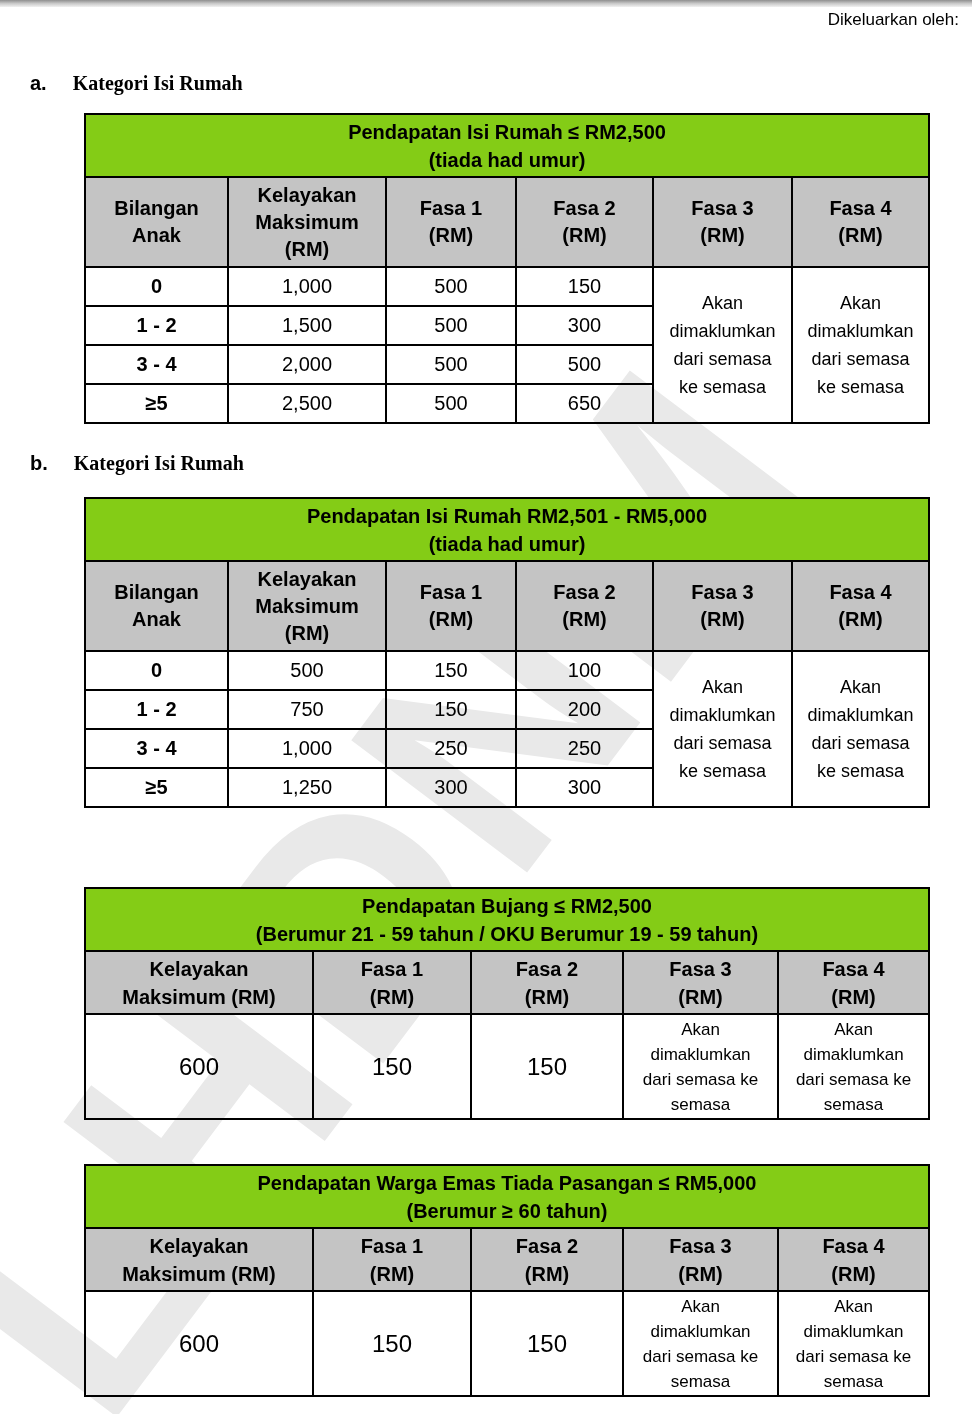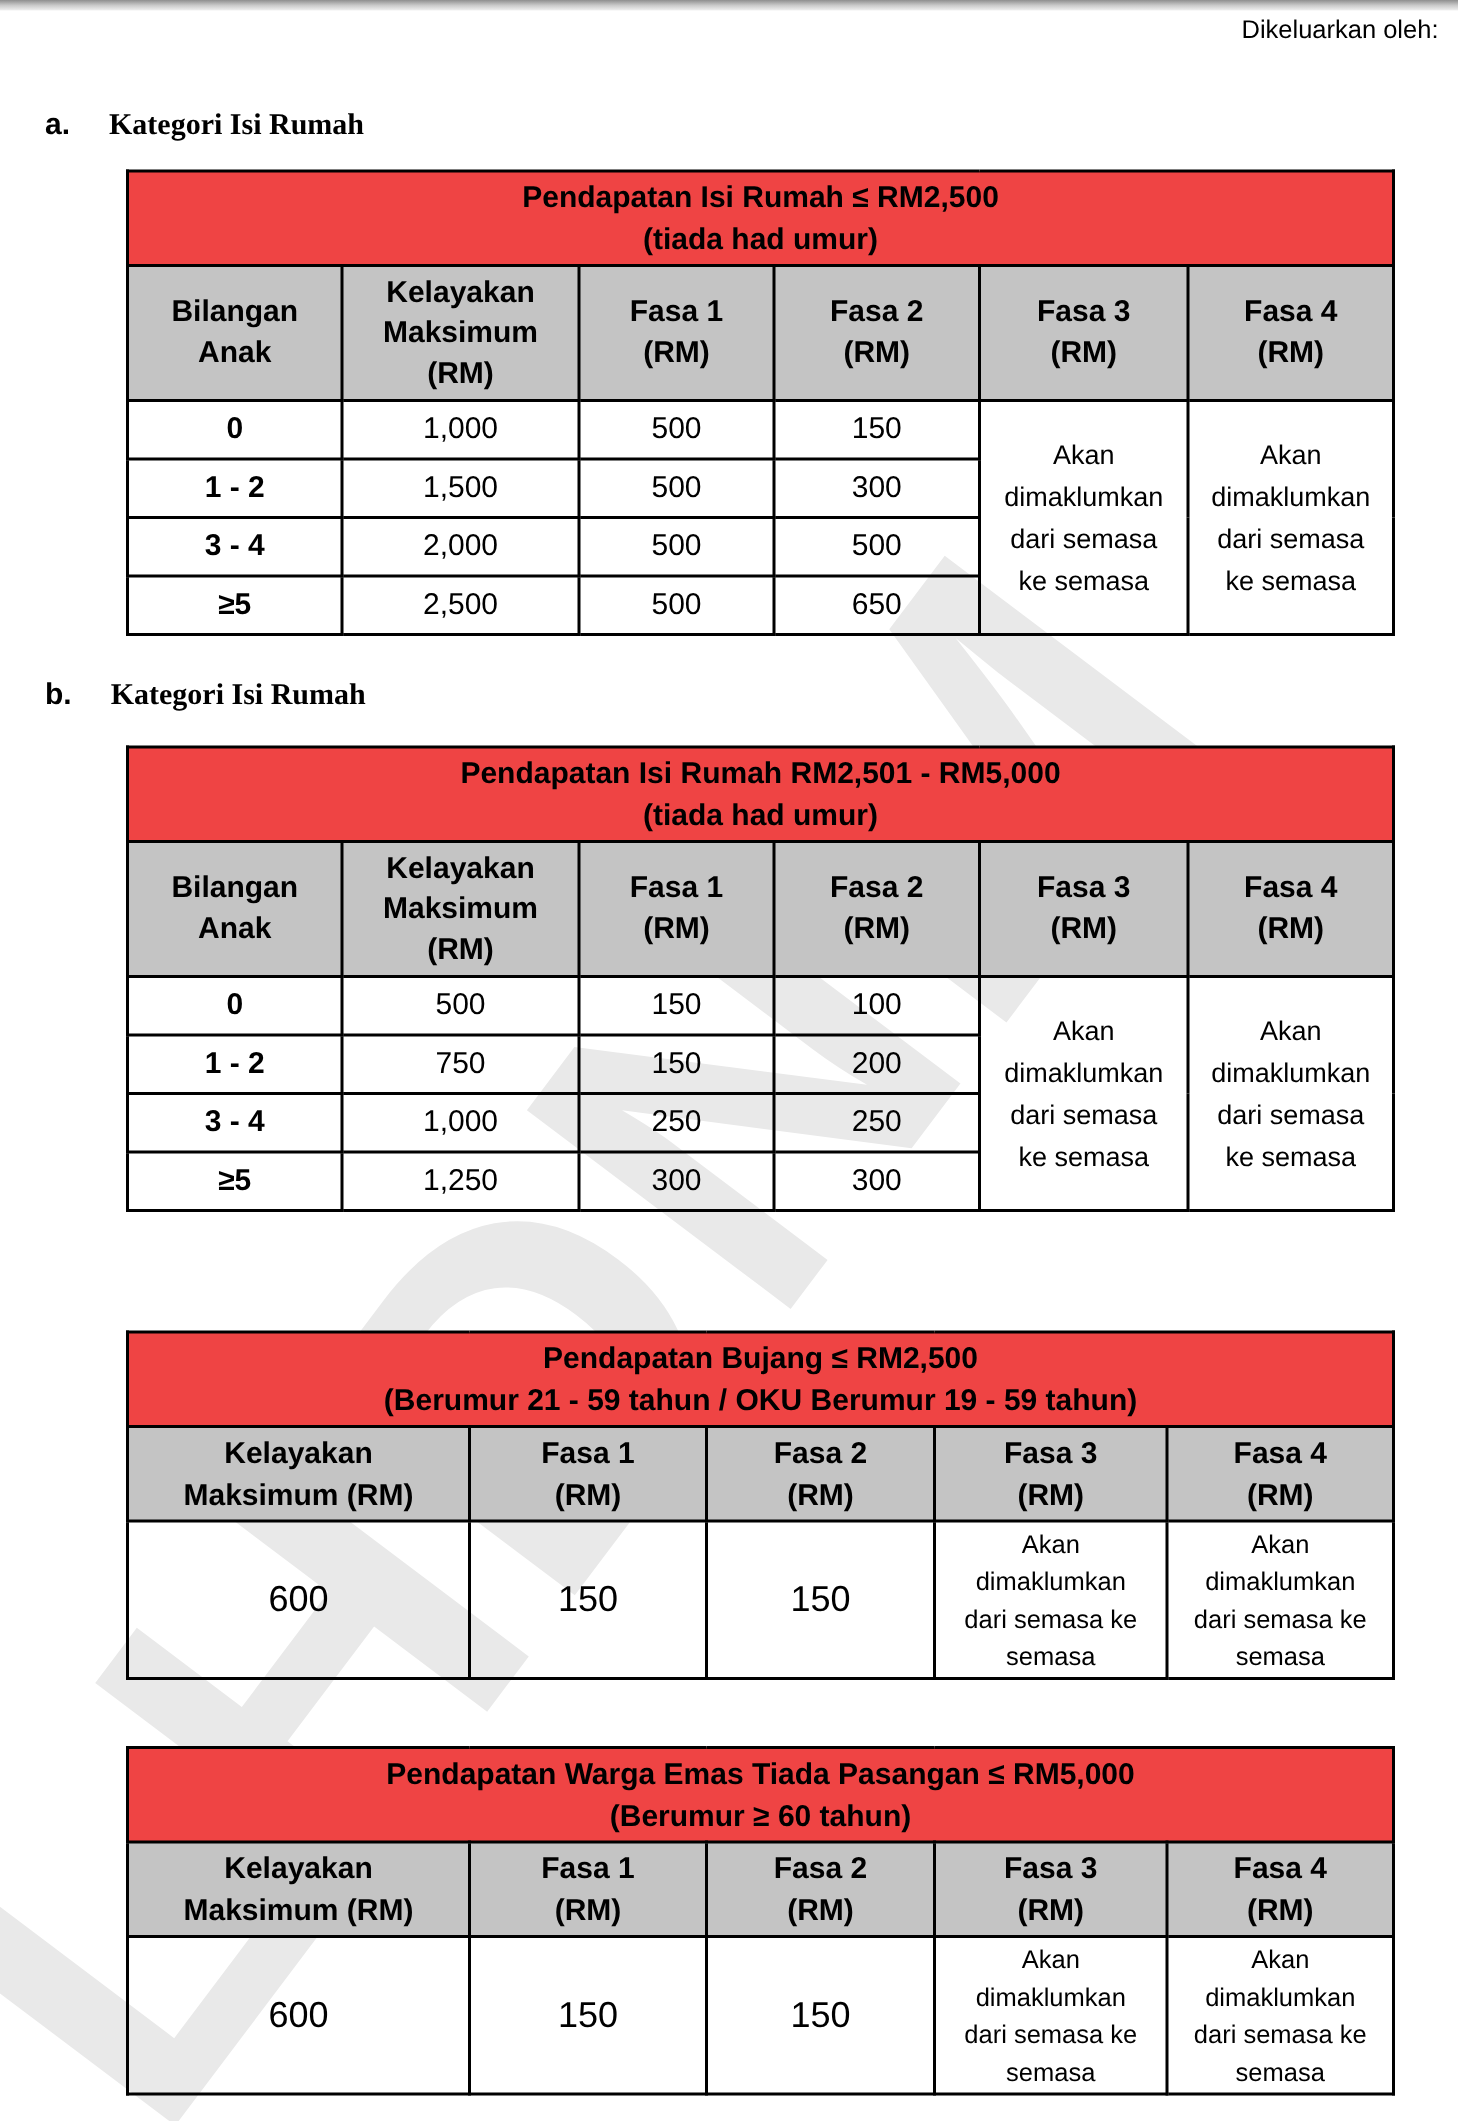--- a/index.html
+++ b/index.html
@@ -26,21 +26,21 @@
   .heading { position:absolute; left:30px; font-size:20px; font-weight:bold; z-index:1; }
   .heading .h-title { margin-left:26px;font-family:Liberation Serif, serif; }
 
   table.tbl {
     position:absolute; left:84px; width:844px;
     border-collapse:collapse; table-layout:fixed;
     text-align:center; z-index:1;
   }
   .tbl td { border:2px solid #000; vertical-align:middle; padding:0 2px; }
   .cell-title {
-    background:#ef4444; font-weight:bold; font-size:20px;
+    background:#84cc16; font-weight:bold; font-size:20px;
     line-height:28px; height:63px; white-space:pre-line;
   }
   .cell-hdr { background:#c4c4c4; font-weight:bold; font-size:20px; white-space:pre-line; }
   .tbl-ab .cell-hdr { height:90px; line-height:27px; }
   .tbl-c  .cell-hdr { height:63px; line-height:28px; }
   .tbl-ab .cell-data { height:39px; font-size:20px; }
   .tbl-c  .cell-data { height:105px; font-size:24px; }
   .cell-rowlabel { font-weight:bold; }
   .tbl-ab .cell-note { font-size:18px; line-height:28px; white-space:pre-line; }
   .tbl-c  .cell-note { font-size:17px; line-height:25px; white-space:pre-line; }

